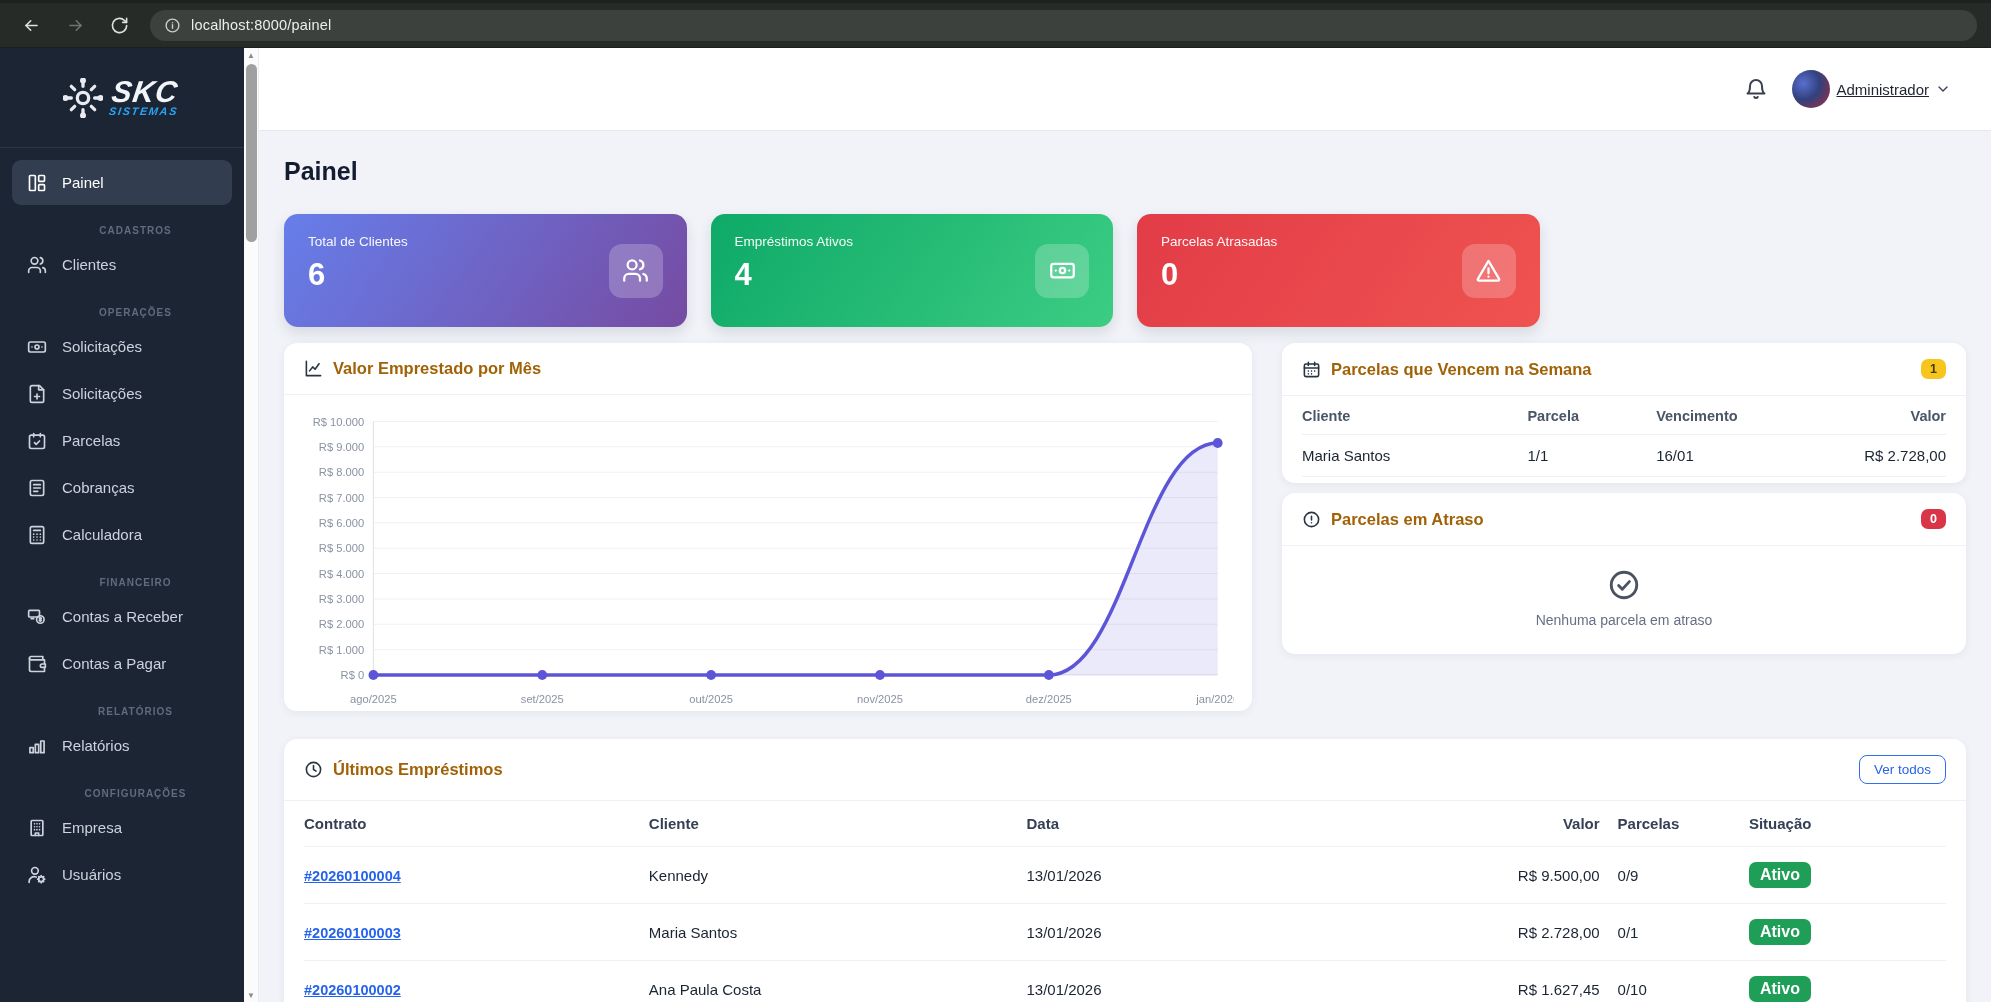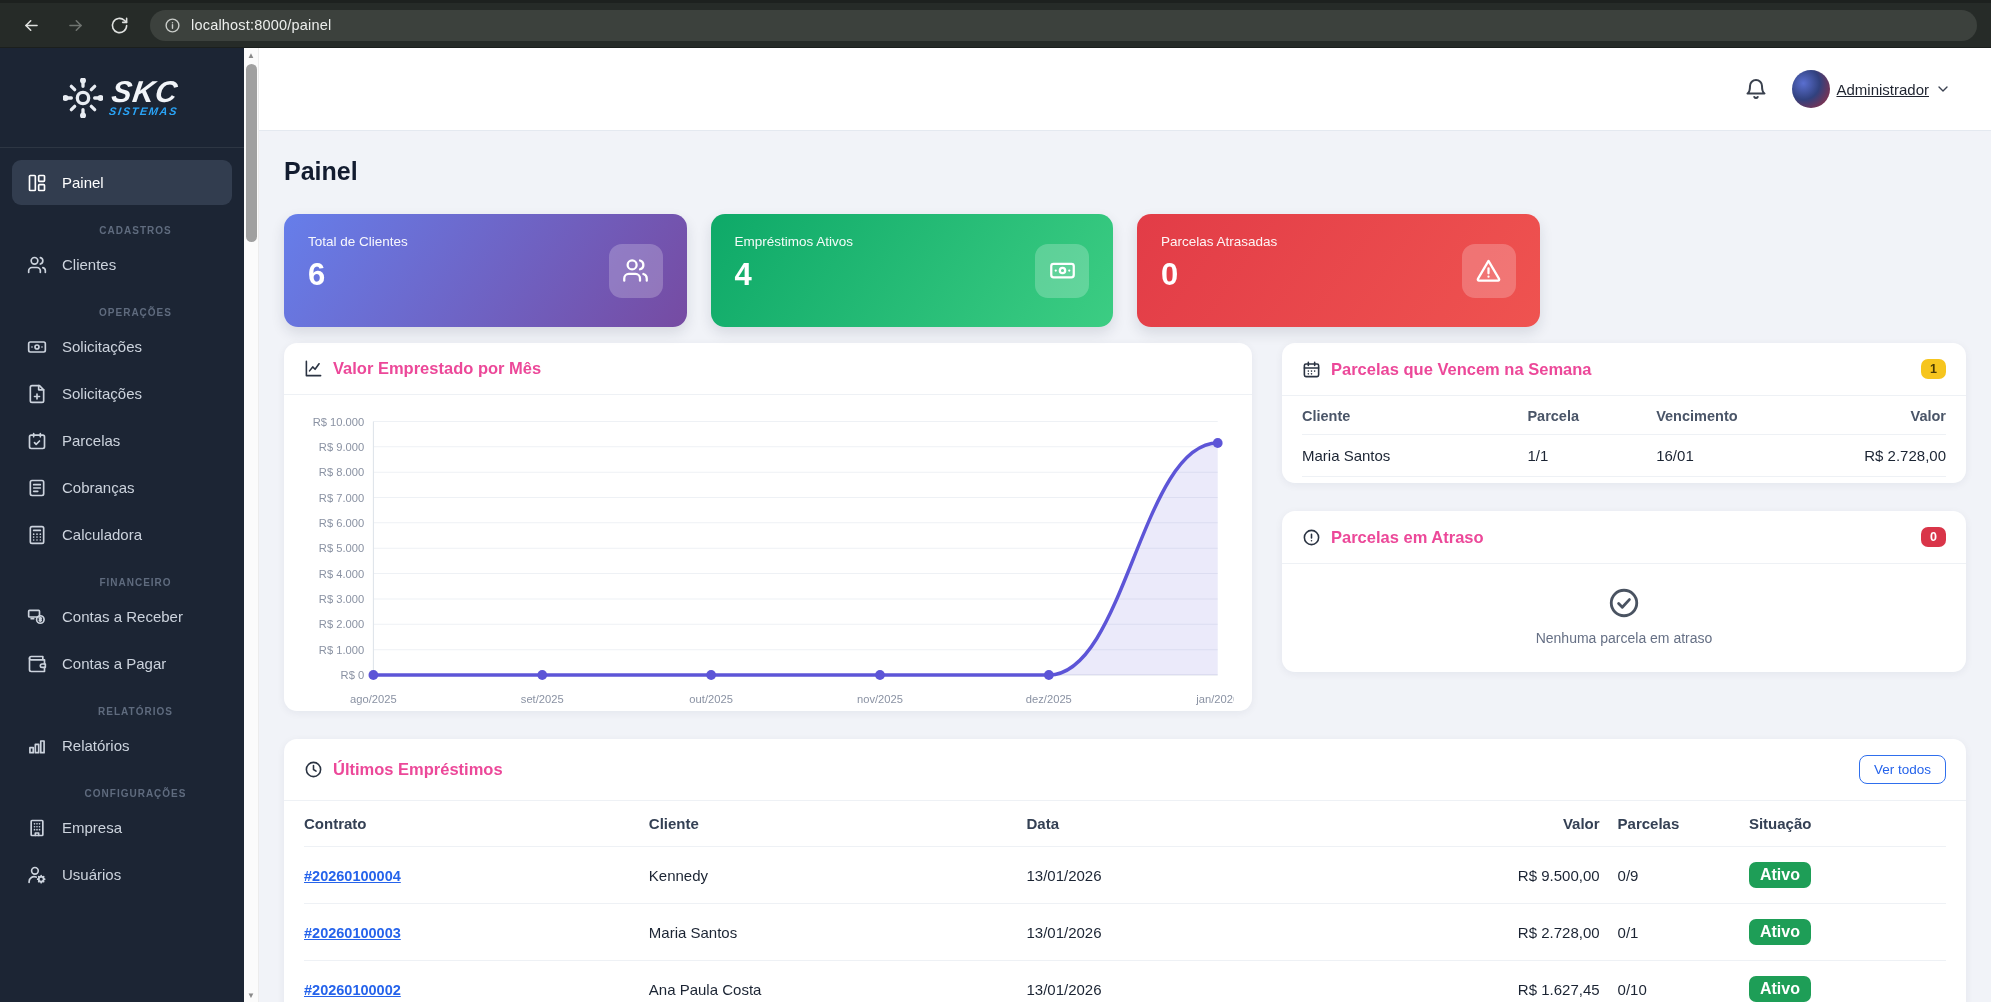--- a/index.html
+++ b/index.html
@@ -70,30 +70,30 @@
   .stat-card.g-red    { background:linear-gradient(125deg,#e23c47 0%,#ef5350 100%); }
   .stat-label { font-size:13.5px; opacity:.95; margin-bottom:8px; }
   .stat-value { font-size:31px; font-weight:700; letter-spacing:.3px; }
   .stat-chip { position:absolute; right:24px; top:50%; transform:translateY(-50%); width:54px; height:54px;
                background:rgba(255,255,255,.22); border-radius:13px; display:flex; align-items:center; justify-content:center; }
   .stat-chip svg { width:27px; height:27px; color:#fff; }
 
   
   .card { background:#fff; border-radius:13px; box-shadow:0 2px 8px rgba(25,35,60,.06); }
   .card-head { display:flex; align-items:center; padding:16px 20px; border-bottom:1px solid #eef1f5; gap:10px; }
-  .card-title { display:flex; align-items:center; gap:10px; font-size:16.5px; font-weight:700; color:#ec4899; }
+  .card-title { display:flex; align-items:center; gap:10px; font-size:16.5px; font-weight:700; color:#a16207; }
   .card-title svg { width:19px; height:19px; color:#2a3342; }
 
   .mid { display:flex; gap:30px; }
   .chart-card { flex:0 0 968px; height:368px; display:flex; flex-direction:column; }
   .chart-body { flex:1; padding:12px 18px 8px 8px; }
   .chart-body svg { width:100%; height:100%; }
   .tick { fill:#8a92a3; font-size:11px; font-family:"Liberation Sans",sans-serif; }
 
-  .right-col { flex:1; display:flex; flex-direction:column; gap:28px; min-width:0; }
+  .right-col { flex:1; display:flex; flex-direction:column; gap:10px; min-width:0; }
   .badge { margin-left:auto; font-size:12.5px; font-weight:700; padding:3px 9px; border-radius:7px; }
   .badge.yellow { background:#f6c51e; color:#4a3a05; }
   .badge.red { background:#d93549; color:#fff; }
 
   table { border-collapse:collapse; width:100%; }
   .week-table { margin:0 20px 6px; width:calc(100% - 40px); }
   .week-table th { font-size:14.5px; font-weight:700; color:#4a5568; text-align:left; padding:12px 0 10px; border-bottom:1px solid #eef1f5; }
   .week-table td { font-size:15px; color:#1b2433; padding:12px 0; border-bottom:1px solid #eef1f5; }
   .week-table .num { text-align:right; }
 

